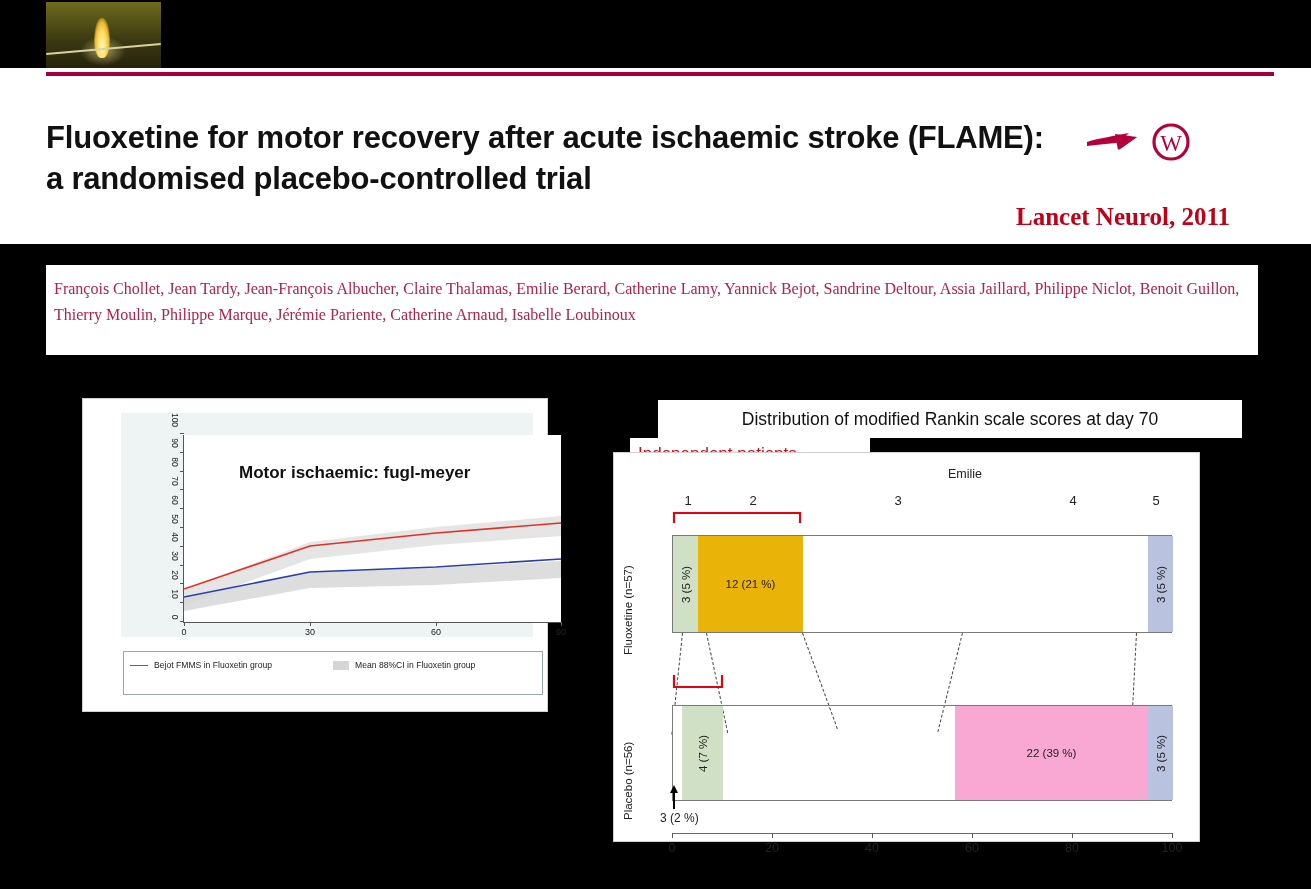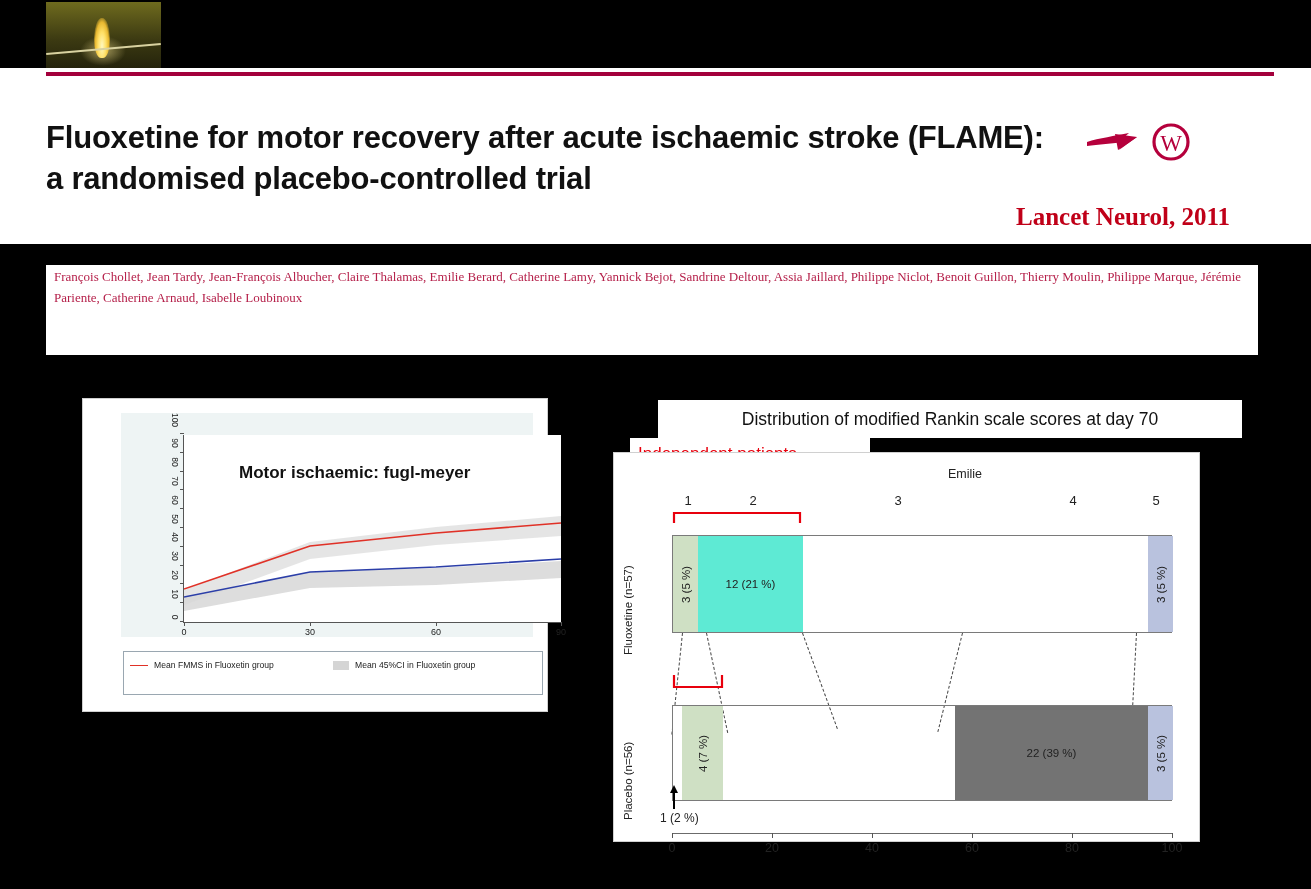--- a/index.html
+++ b/index.html
@@ -48,23 +48,23 @@
     font-family:"Liberation Serif", serif;
   }
   
   #wlogo{left:1085px;top:120px;width:110px;height:48px;}
 
   
   #authors-card{
     left:46px;top:265px;width:1212px;height:90px;background:#ffffff;
   }
   #authors{
-    left:54px;top:266px;width:1200px;
+    left:54px;top:276px;width:1200px;
     font-family:"Liberation Serif", serif;
-    font-size:13px;color:#b5204a;line-height:1.62;font-style:normal;
+    font-size:16px;color:#b5204a;line-height:1.62;font-style:normal;
   }
 
   
   #left-chart{
     left:82px;top:398px;width:464px;height:312px;background:#ffffff;
     border:1px solid #cfcfcf;
   }
   #lc-plot{
     position:absolute;left:38px;top:14px;width:412px;height:224px;
     background:#eef4f4;
@@ -203,25 +203,25 @@
         <polyline points="0,154 126,111 252,98 377,88" fill="none" stroke="#e03127" stroke-width="1.6"></polyline>
       </svg>
     </div>
     <div id="lc-title">Motor ischaemic: fugl-meyer</div>
   </div>
 
   <div id="lc-legend">
     <div class="row">
       <div class="cell">
         <span class="swatch-line" style="border-top-color:#e03127;"></span>
-        <span>Mean FMMS in Fluoxetin group</span>
+        <span>Bejot FMMS in Fluoxetin group</span>
       </div>
       <div class="cell">
         <span class="swatch-box"></span>
-        <span>Mean 45%CI in Fluoxetin group</span>
+        <span>Mean 88%CI in Fluoxetin group</span>
       </div>
     </div>
   </div>
 </div>
 
 <div class="abs" id="rank-header">Distribution of modified Rankin scale scores at day 70</div>
 <div class="abs" id="indep-box">Independent patients</div>
 
 <div class="abs" id="rank-card">
   <div id="rank-plot">
@@ -234,47 +234,47 @@
     <div class="score-num" style="left:415px;">4</div>
     <div class="score-num" style="left:498px;">5</div>
 
     <svg style="position:absolute;left:14px;top:42px;width:150px;height:16px;" viewBox="0 0 150 16">
       <path d="M2 14 L2 4 L128 4 L128 14" fill="none" stroke="#e8000d" stroke-width="2.2"></path>
     </svg>
 
     <div class="rowlabel" style="left:-36px;top:68px;height:120px;">Fluoxetine (n=57)</div>
     <div class="bar-row" style="top:68px;height:98px;">
       <div class="seg vert" style="left:0;width:25px;background:#cfe0c4;">3 (5 %)</div>
-      <div class="seg" style="left:25px;width:105px;background:#5eead4;">12 (21 %)</div>
+      <div class="seg" style="left:25px;width:105px;background:#eab308;">12 (21 %)</div>
       <div class="seg vert" style="left:475px;width:25px;background:#b9c2de;">3 (5 %)</div>
     </div>
 
     <div class="dashline" style="left:24px;top:166px;height:102px;transform:rotate(6deg);transform-origin:top;"></div>
     <div class="dashline" style="left:48px;top:166px;height:102px;transform:rotate(-12deg);transform-origin:top;"></div>
     <div class="dashline" style="left:144px;top:166px;height:102px;transform:rotate(-20deg);transform-origin:top;"></div>
     <div class="dashline" style="left:304px;top:166px;height:102px;transform:rotate(14deg);transform-origin:top;"></div>
     <div class="dashline" style="left:478px;top:166px;height:102px;transform:rotate(3deg);transform-origin:top;"></div>
 
     <svg style="position:absolute;left:14px;top:206px;width:80px;height:18px;" viewBox="0 0 80 18">
       <path d="M2 2 L2 14 L50 14 L50 2" fill="none" stroke="#e8000d" stroke-width="2.2"></path>
     </svg>
 
     <div class="rowlabel" style="left:-36px;top:238px;height:115px;">Placebo (n=56)</div>
     <div class="bar-row" style="top:238px;height:96px;">
       <div class="seg" style="left:0;width:9px;background:#ffffff;"></div>
       <div class="seg vert" style="left:9px;width:41px;background:#cfe0c4;">4 (7 %)</div>
-      <div class="seg" style="left:282px;width:193px;background:#737373;">22 (39 %)</div>
+      <div class="seg" style="left:282px;width:193px;background:#f9a8d4;">22 (39 %)</div>
       <div class="seg vert" style="left:475px;width:25px;background:#b9c2de;">3 (5 %)</div>
     </div>
 
     <svg style="position:absolute;left:8px;top:318px;width:16px;height:26px;" viewBox="0 0 16 26">
       <line x1="8" y1="2" x2="8" y2="24" stroke="#000" stroke-width="2"></line>
       <polygon points="8,0 4,8 12,8" fill="#000"></polygon>
     </svg>
-    <div style="position:absolute;left:2px;top:344px;font-size:12px;color:#222;">1 (2 %)</div>
+    <div style="position:absolute;left:2px;top:344px;font-size:12px;color:#222;">3 (2 %)</div>
 
     <div style="position:absolute;left:14px;top:366px;width:500px;height:1px;background:#6b6b6b;"></div>
     <div class="tickmark" style="left:14px;top:366px;"></div>
     <div class="tickmark" style="left:114px;top:366px;"></div>
     <div class="tickmark" style="left:214px;top:366px;"></div>
     <div class="tickmark" style="left:314px;top:366px;"></div>
     <div class="tickmark" style="left:414px;top:366px;"></div>
     <div class="tickmark" style="left:514px;top:366px;"></div>
 
     <div class="axlab" style="left:14px;top:374px;">0</div>

